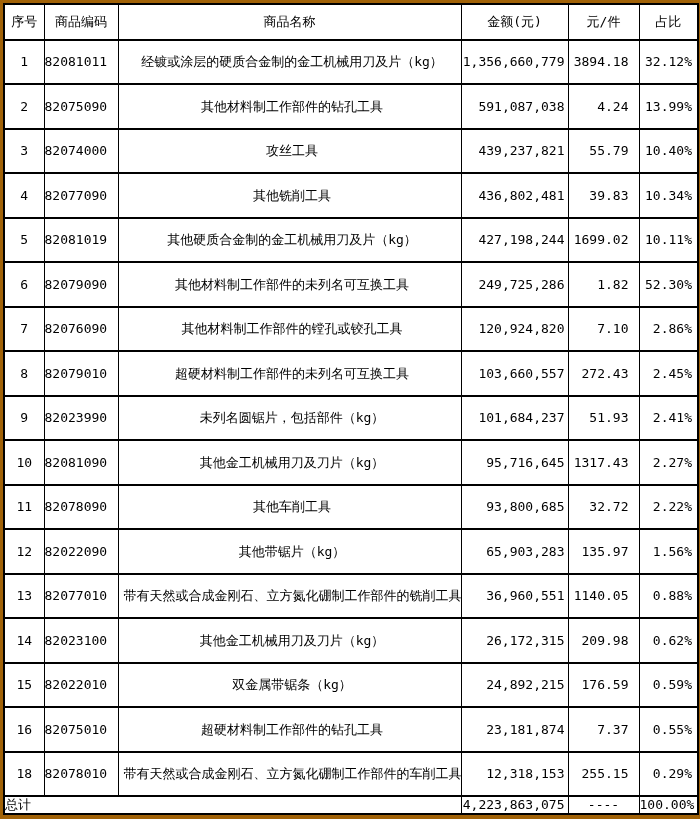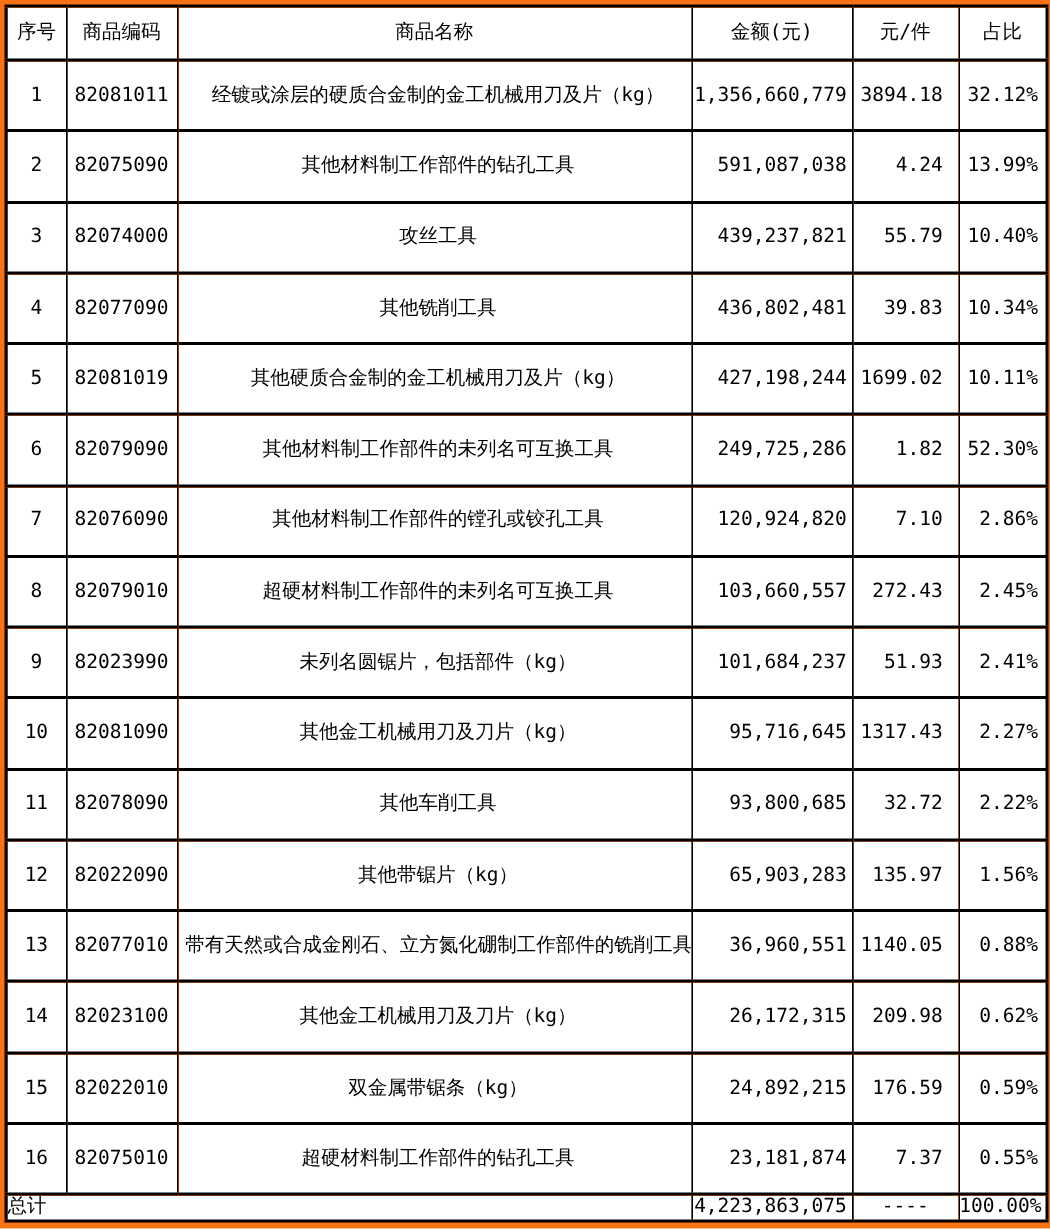--- a/index.html
+++ b/index.html
@@ -4,21 +4,21 @@
 <style>
   * { box-sizing: border-box; }
   html, body {
     margin: 0; padding: 0;
     width: 700px; height: 819px;
     background: #ffffff;
   }
   .page {
     position: relative;
     width: 700px; height: 819px;
-    background: #f97316;
+    background: #a16207;
   }
   table.commodity {
     position: absolute;
     left: 3px; top: 3px;
     width: 694px; height: 812px;
     border-collapse: collapse;
     table-layout: fixed;
     border: 2px solid #000000;
     font-family: "DejaVu Sans Mono", "Liberation Mono", monospace;
     color: #000000;
@@ -32,21 +32,21 @@
     font-size: 13px;
     line-height: 1.2;
     overflow: hidden;
     white-space: nowrap;
     vertical-align: middle;
     background: #ffffff;
   }
   thead tr { height: 36px; }
   th { text-align: center; font-size: 13px; }
   .c-no     { text-align: center; }
-  .c-code   { text-align: center; }
+  .c-code   { text-align: left; }
   .c-name   { text-align: center;  padding-left: 5px; }
   .c-amount { text-align: right; padding-right: 3px; }
   .c-price  { text-align: right; padding-right: 10px; }
   .c-share  { text-align: right; padding-right: 5px; }
   .c-total-label { text-align: left; }
   .c-dashes { text-align: center; padding-right: 0; }
 </style>
 </head>
 <body>
 
@@ -209,20 +209,28 @@
   <tr>
     <td class="c-no">16</td>
     <td class="c-code">82075010</td>
     <td class="c-name">超硬材料制工作部件的钻孔工具</td>
     <td class="c-amount">23,181,874</td>
     <td class="c-price">7.37</td>
     <td class="c-share">0.55%</td>
   </tr>
 
 
+  <tr>
+    <td class="c-no">18</td>
+    <td class="c-code">82078010</td>
+    <td class="c-name">带有天然或合成金刚石、立方氮化硼制工作部件的车削工具</td>
+    <td class="c-amount">12,318,153</td>
+    <td class="c-price">255.15</td>
+    <td class="c-share">0.29%</td>
+  </tr>
 </tbody>
     <tfoot>
       <tr>
         <td class="c-total-label" colspan="3">总计</td>
         <td class="c-amount">4,223,863,075</td>
         <td class="c-dashes">----</td>
         <td class="c-share">100.00%</td>
       </tr>
     </tfoot>
   </table>

